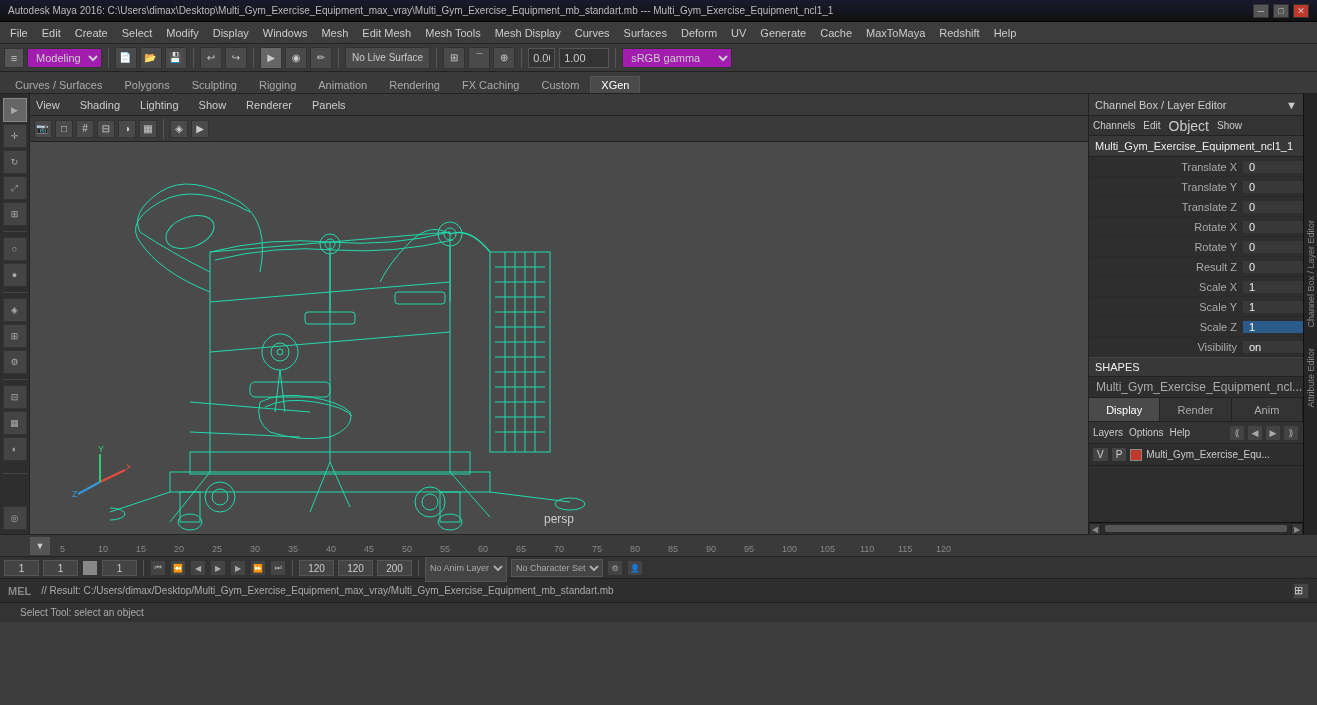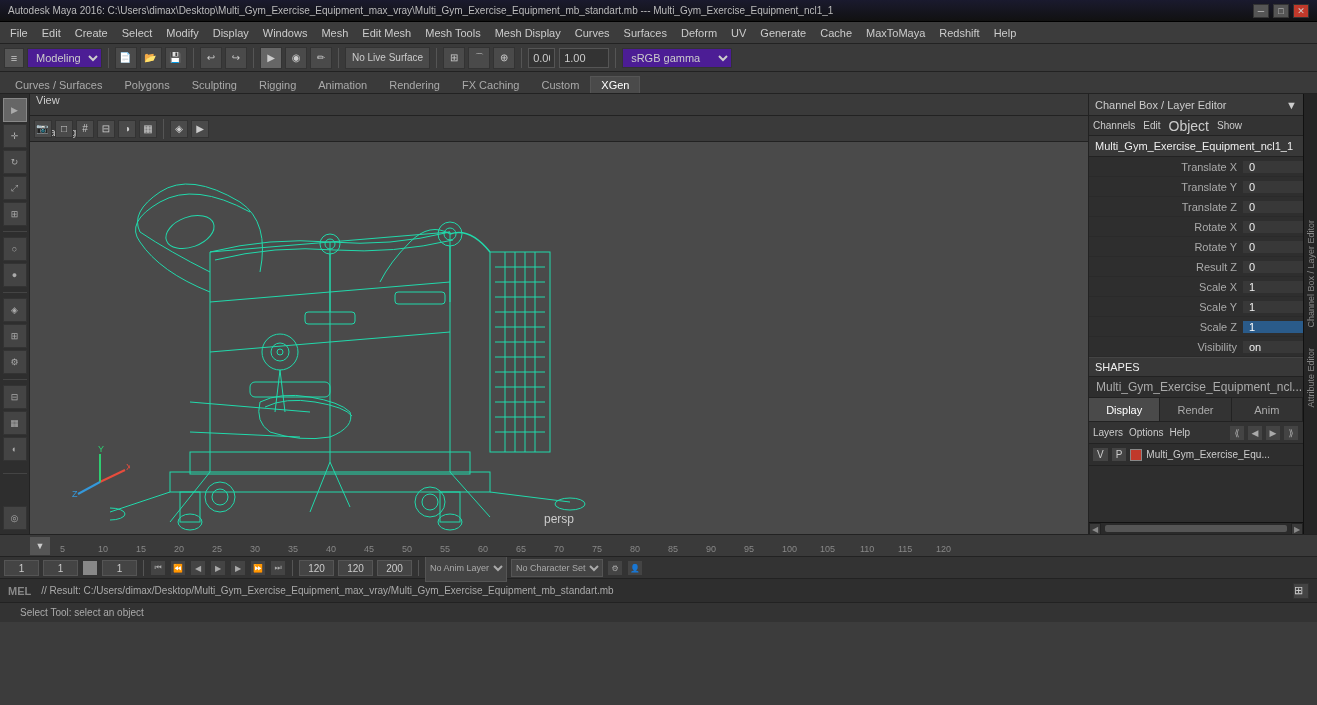--- a/index.html
+++ b/index.html
@@ -47,21 +47,21 @@
     #toolbar1 {
       height: 28px;
       background: #3a3a3a;
       display: flex;
       align-items: center;
       padding: 0 4px;
       border-bottom: 1px solid #222;
       gap: 3px;
     }
     .tb-dropdown {
-      background: #4c1d95; border: 1px solid #333; color: #ccc;
+      background: #a21caf; border: 1px solid #333; color: #ccc;
       padding: 1px 4px; font-size: 11px; height: 20px; min-width: 70px;
     }
     .tb-sep { width: 1px; height: 20px; background: #555; margin: 0 3px; }
     .tb-btn {
       width: 22px; height: 22px; background: #4a4a4a; border: 1px solid #333;
       color: #ccc; font-size: 10px; display: flex; align-items: center; justify-content: center;
       cursor: pointer;
     }
     .tb-btn-text {
       height: 22px; background: #4a4a4a; border: 1px solid #333;
@@ -125,25 +125,24 @@
     #viewport {
       flex: 1;
       background: #4a4a4a;
       position: relative;
       overflow: hidden;
     }
     #viewport-menubar {
       height: 22px;
       background: #3a3a3a;
       display: flex;
-      align-items: flex-start;
+      align-items: center;
       padding: 0 6px;
       gap: 20px;
       border-bottom: 1px solid #222;
-      flex-direction: column;
     }
     #viewport-menubar span {
       font-size: 11px; color: #ccc; cursor: pointer;
     }
     #viewport-toolbar {
       height: 26px;
       background: #3a3a3a;
       display: flex;
       align-items: center;
       padding: 0 4px;

